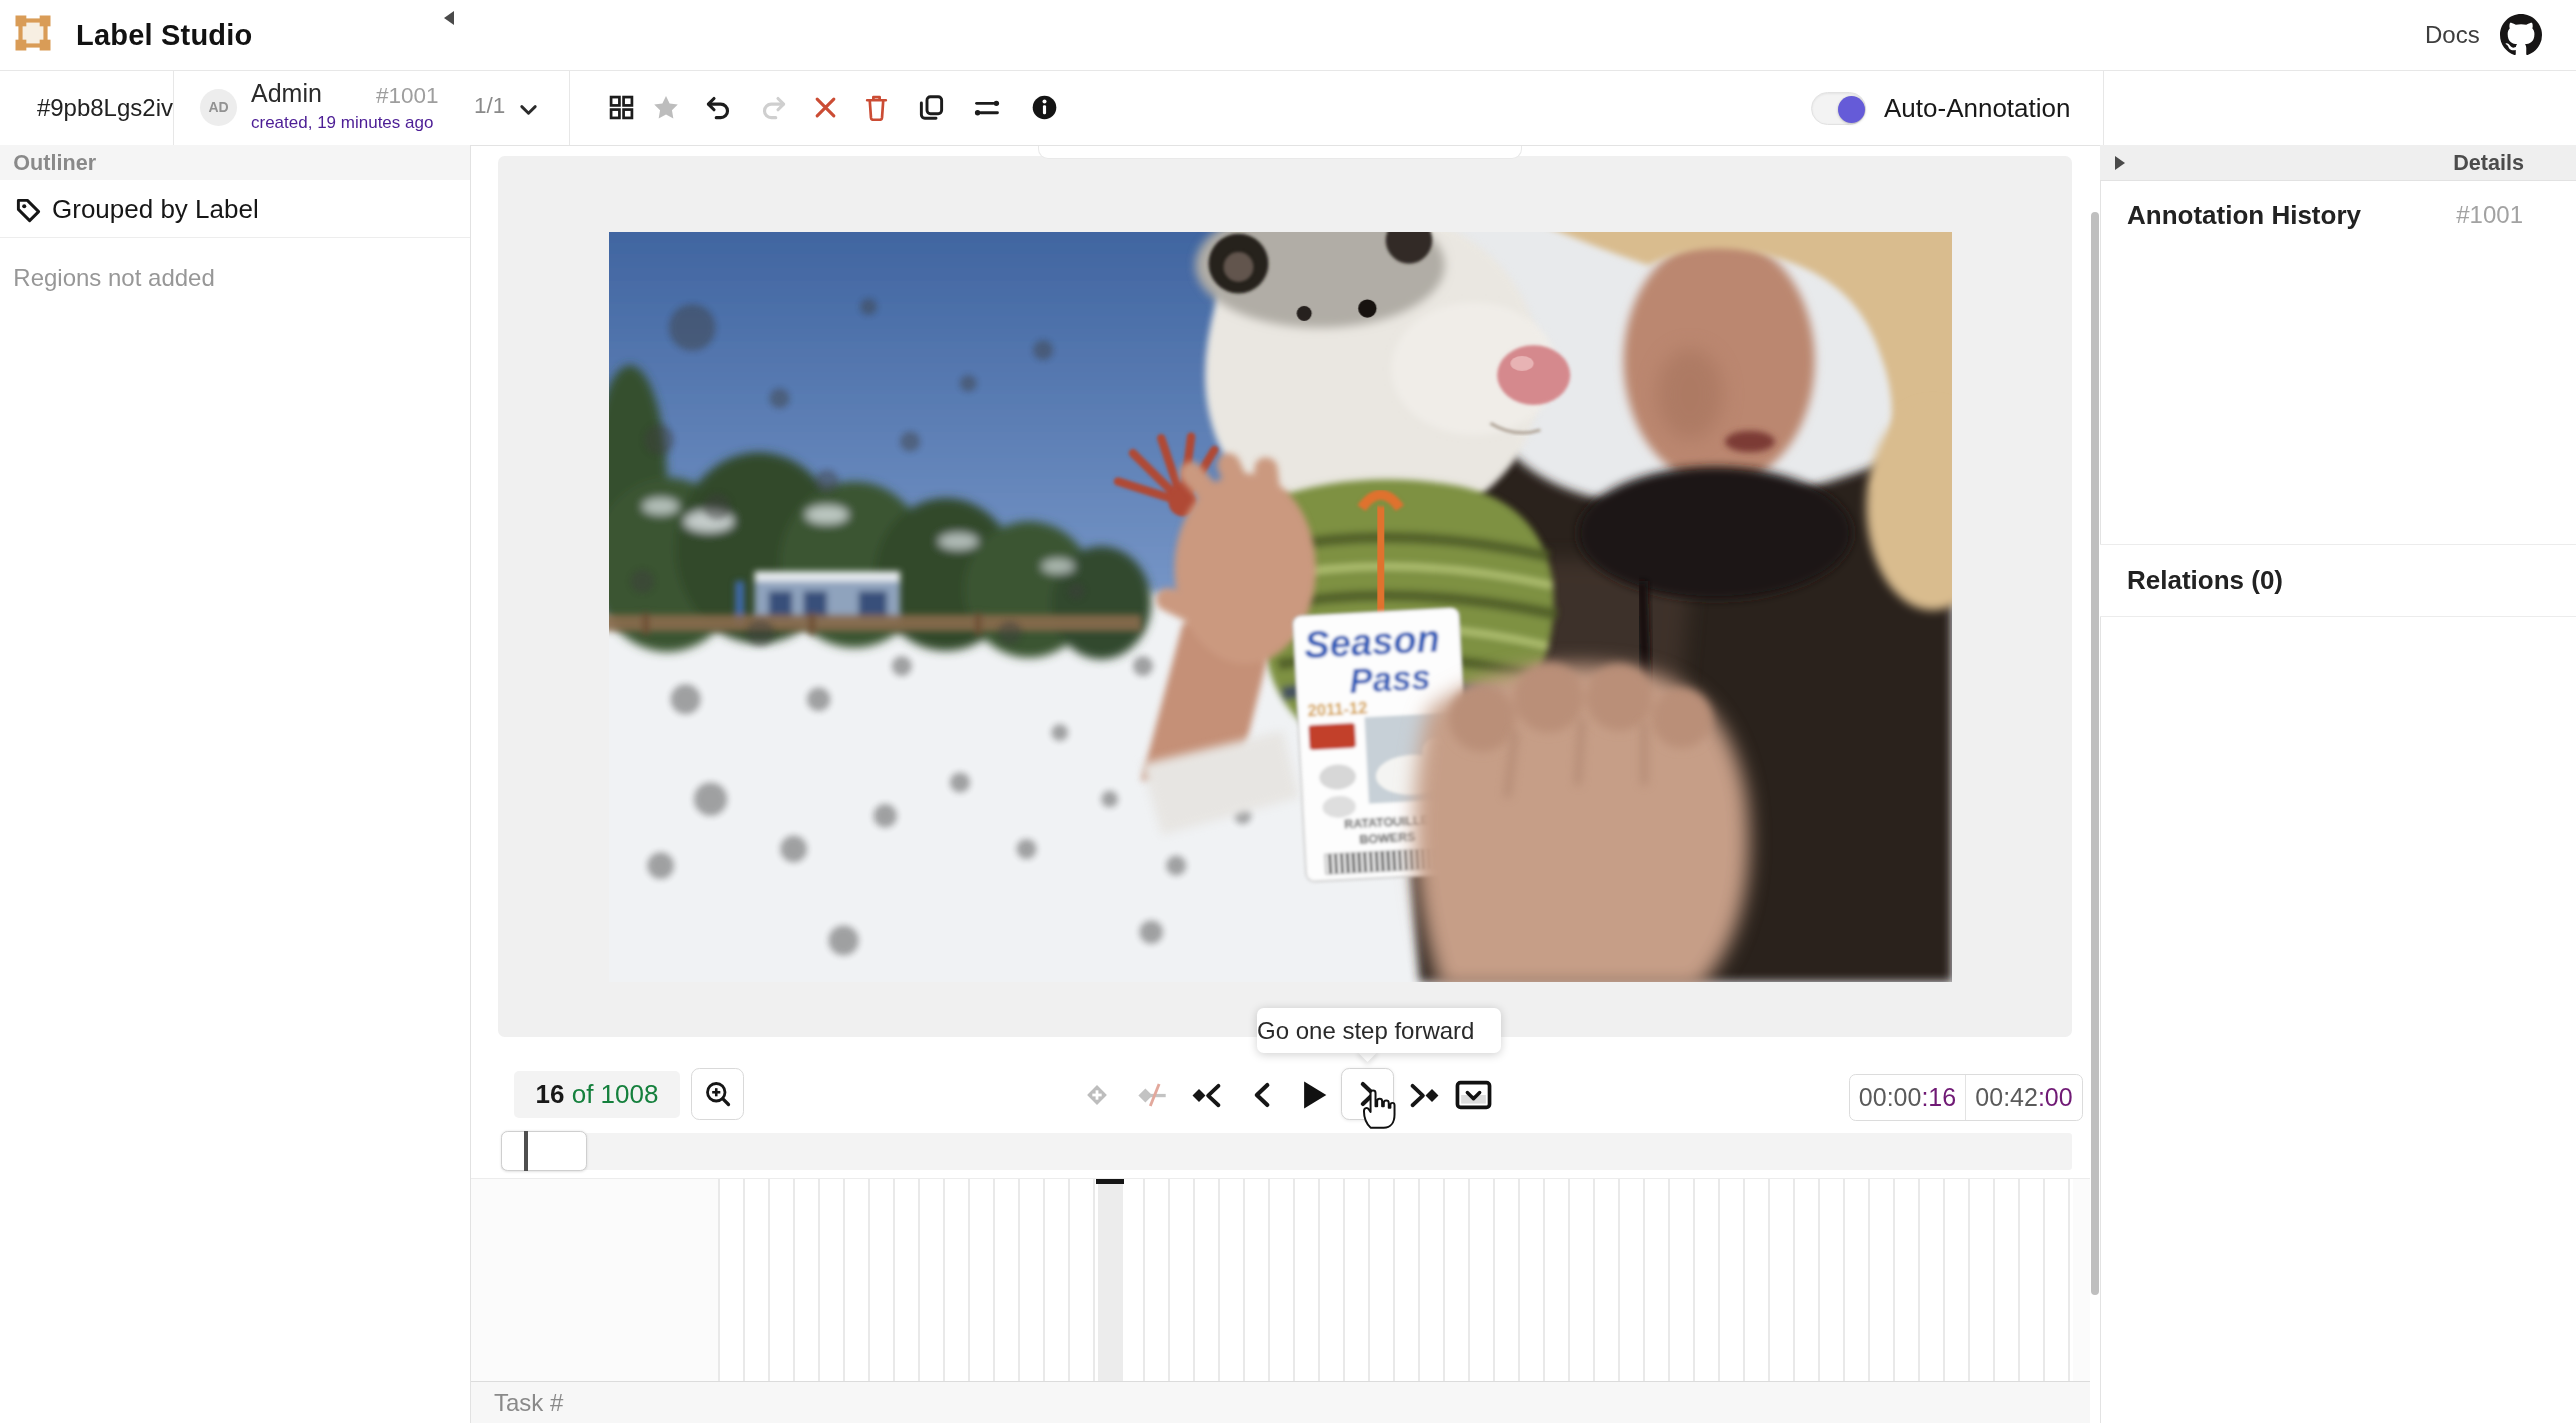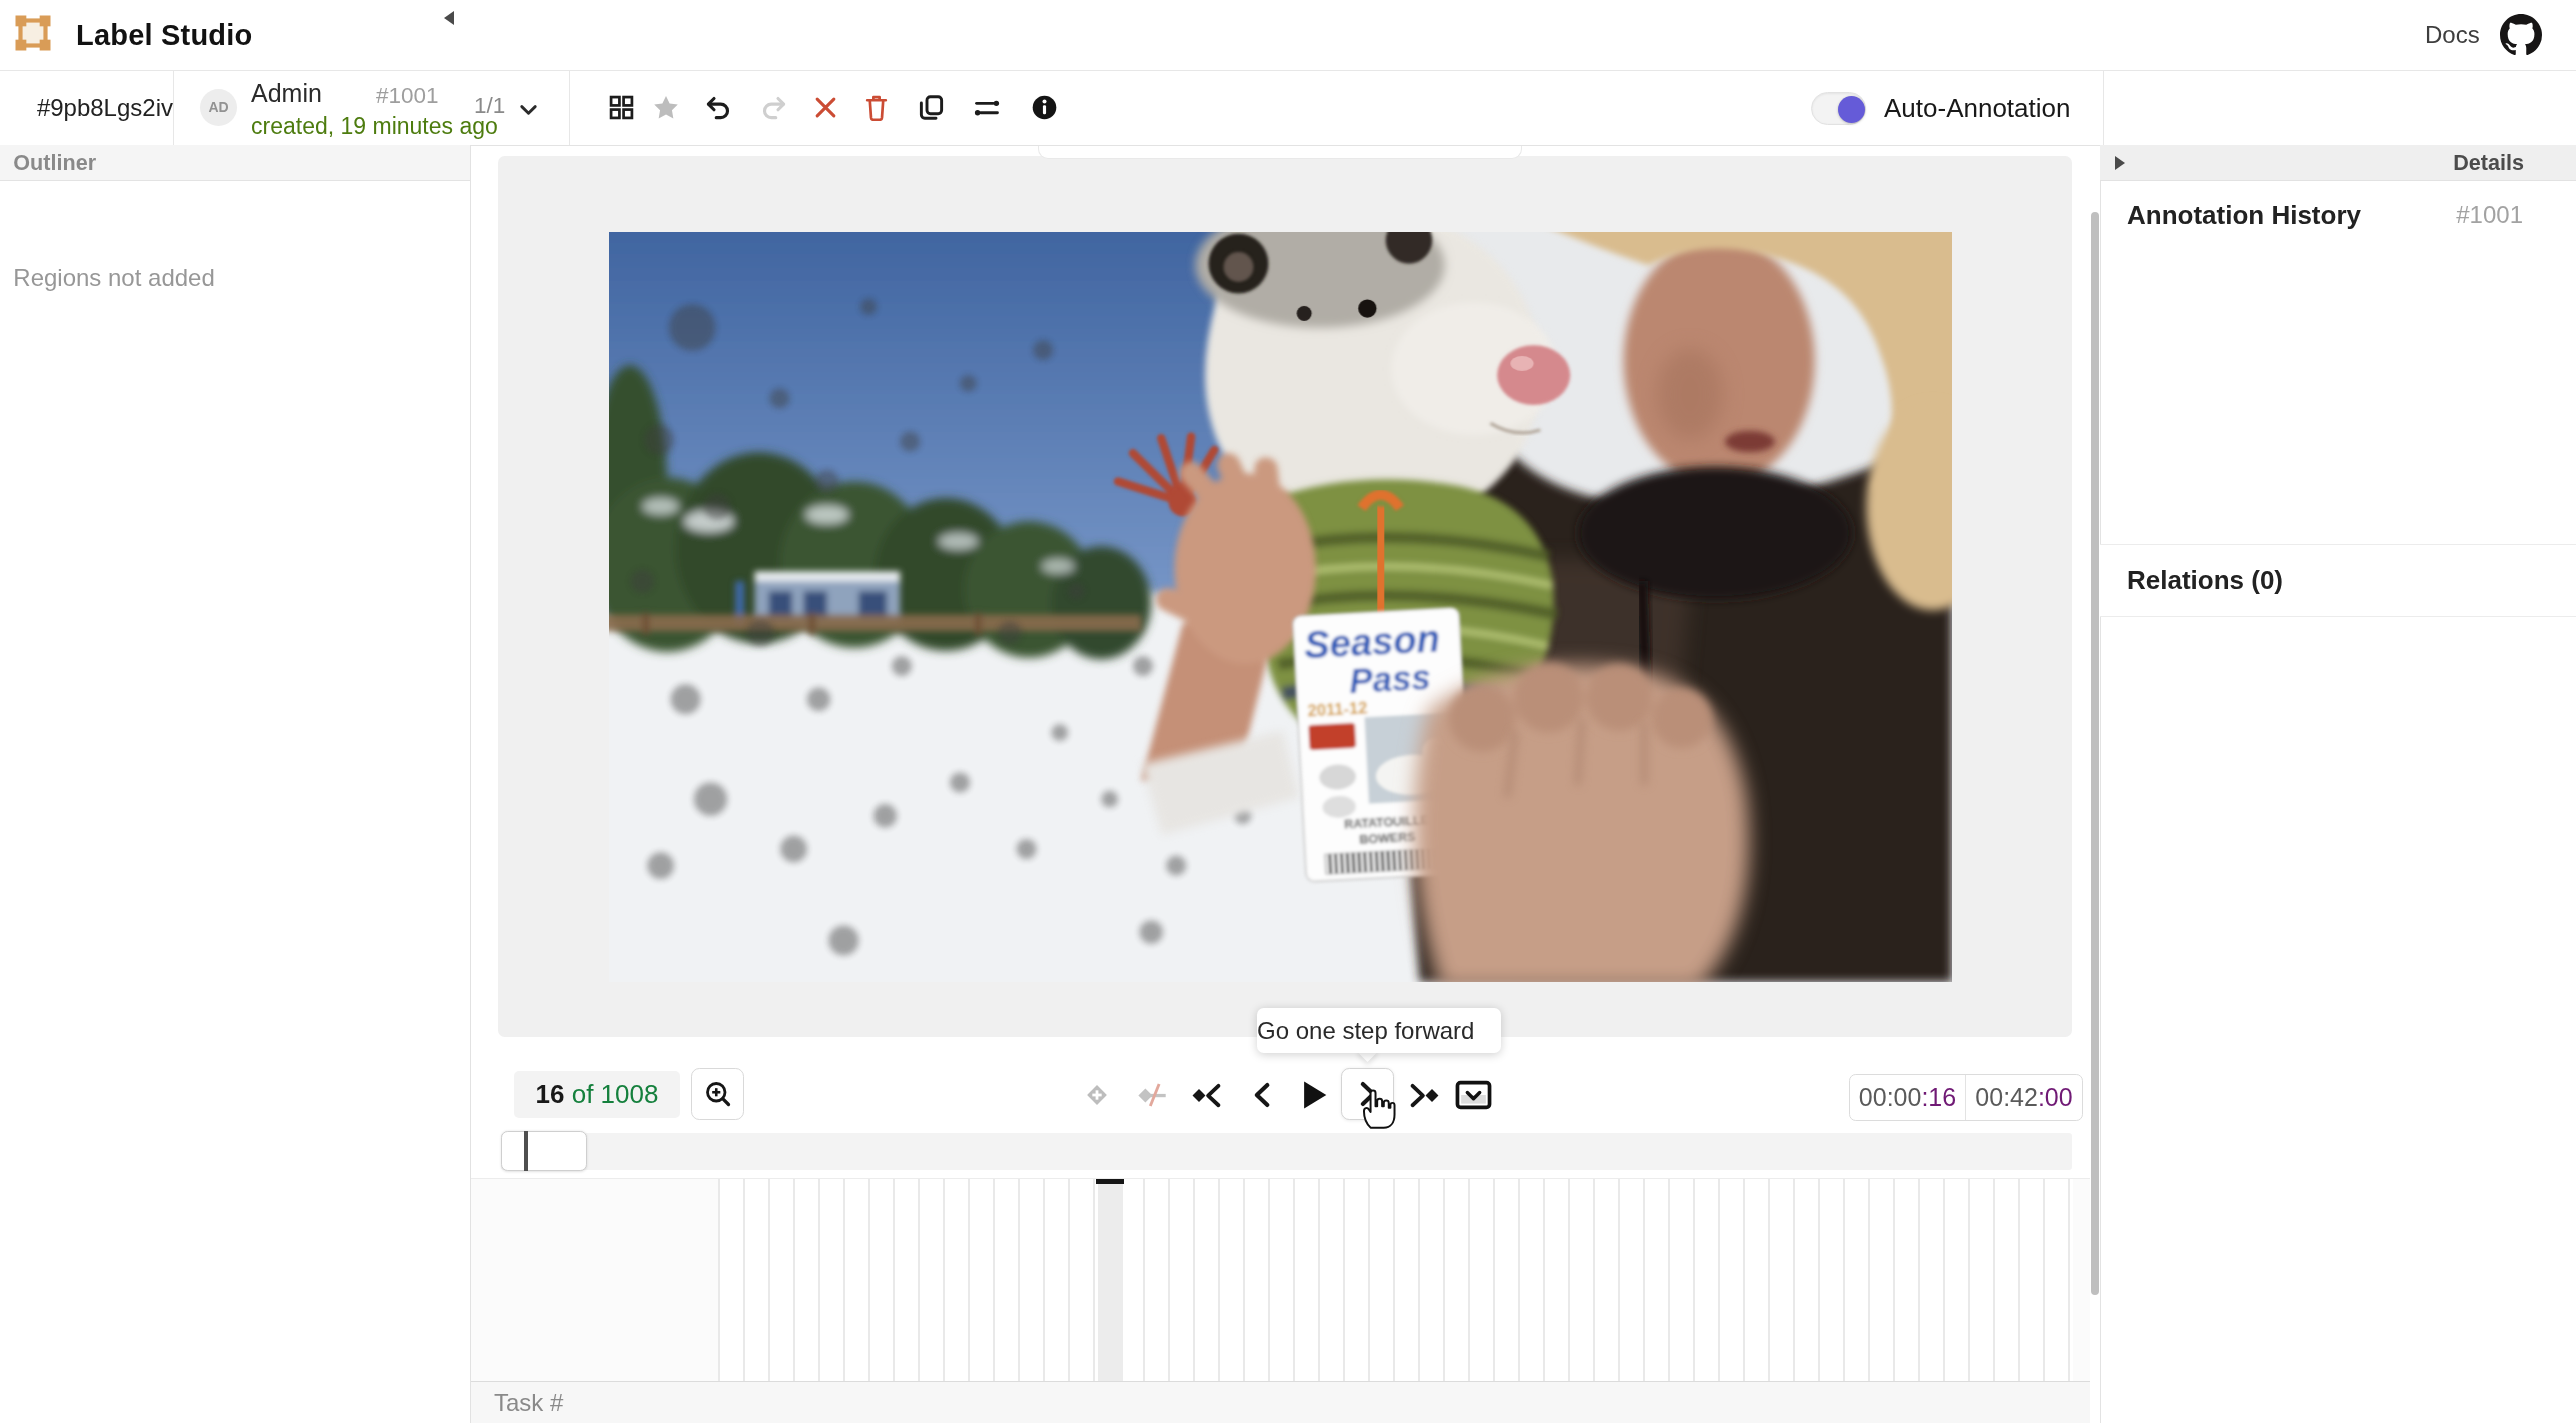--- a/index.html
+++ b/index.html
@@ -16,21 +16,21 @@
   .app-header { position:absolute; left:0; top:0; width:2576px; height:70px; background:#fff; }
   .app-title { position:absolute; left:76px; top:0; line-height:70px; font-size:29px; font-weight:bold; color:#121212; letter-spacing:0.2px; }
   .docs-link { position:absolute; left:2425px; top:0; line-height:70px; font-size:24px; color:#3e3e3e; cursor:pointer; }
 
   
   .toolbar { position:absolute; left:0; top:71px; width:2576px; height:74px; background:#fff; }
   .task-id { position:absolute; left:0; top:0; width:173px; height:74px; text-align:right; line-height:74px; font-size:24px; color:#222; }
   .avatar { position:absolute; left:200px; top:18.3px; width:37px; height:37px; border-radius:50%; background:#ededed; text-align:center; line-height:37px; font-size:14px; font-weight:bold; color:#929292; }
   .annot-name { position:absolute; left:251px; top:8.3px; font-size:25px; color:#2b2b2b; }
   .annot-id { position:absolute; left:376px; top:11.6px; font-size:22.5px; color:#9e9e9e; }
-  .annot-created { position:absolute; left:251px; top:42px; font-size:23px; color:#4d7c0f; }
+  .annot-created { position:absolute; left:251px; top:42px; font-size:17px; color:#4c1d95; }
   .pagination { position:absolute; left:474px; top:21.6px; font-size:22.5px; color:#8a8a8a; }
   .icon-btn { position:absolute; top:16.6px; width:40px; height:40px; display:flex; align-items:center; justify-content:center; cursor:pointer; }
   .toggle { position:absolute; left:1811px; top:21px; width:55px; height:33px; border-radius:16.6px; background:#f3f3f3; border:0.8px solid #e2e2e2; box-shadow:inset 0 0.8px 2.5px rgba(0,0,0,.08); cursor:pointer; }
   .toggle-knob { position:absolute; left:26px; top:2.5px; width:27px; height:27px; border-radius:50%; background:#655bd8; box-shadow:0 0.8px 2.5px rgba(0,0,0,.25); }
   .auto-label { position:absolute; left:1884px; top:0; line-height:74px; font-size:26px; color:#191919; }
   .skip-btn { position:absolute; left:2104px; top:0; width:236px; height:74px; text-align:center; line-height:74px; font-size:26px; font-weight:500; color:#c5472b; background:#fff; cursor:pointer; }
   .update-btn { position:absolute; left:2340px; top:0; width:236px; height:74px; text-align:center; line-height:74px; font-size:26px; font-weight:500; color:#fff; background:#5191e1; cursor:pointer; }
 
   
   .outliner-head { position:absolute; left:0; top:145px; width:470px; height:36px; background:#f5f5f5; border-bottom:0.8px solid #e3e3e3; }
@@ -186,20 +186,27 @@
 
     <div class="vline" style="left:2103px;top:0;height:74px;"></div>
   </div>
   <div class="hline" style="left:0;top:145px;width:2576px;background:#e3e3e3;"></div>
 
   <div class="vline" style="left:470px;top:145px;height:1279px;background:#e2e2e2;"></div>
   <div class="outliner-head">
     <div class="outliner-title">Outliner</div>
   </div>
   <div class="collapse-tri"></div>
+  <div class="grouped-row">
+    <svg class="abs" style="left:15px;top:16.6px;" width="27" height="27" viewBox="0 0 24 24">
+      <path d="M3 3 h8 l10 10 -8 8 L3 11 Z" fill="none" stroke="#161616" stroke-width="2.6" stroke-linejoin="round"></path>
+      <circle cx="8.2" cy="8.2" r="1.8" fill="#161616"></circle>
+    </svg>
+    <div class="grouped-label">Grouped by Label</div>
+  </div>
   <div class="regions-empty">Regions not added</div>
 
   <div class="video-panel"></div>
   <div class="panel-notch"></div>
 
   <div class="video-frame">
     <svg width="1343" height="750" viewBox="0 0 1615 902">
       <defs>
         <linearGradient id="g-sky" x1="0" y1="0" x2="0" y2="1">
           <stop offset="0" stop-color="#3e639f"></stop>

